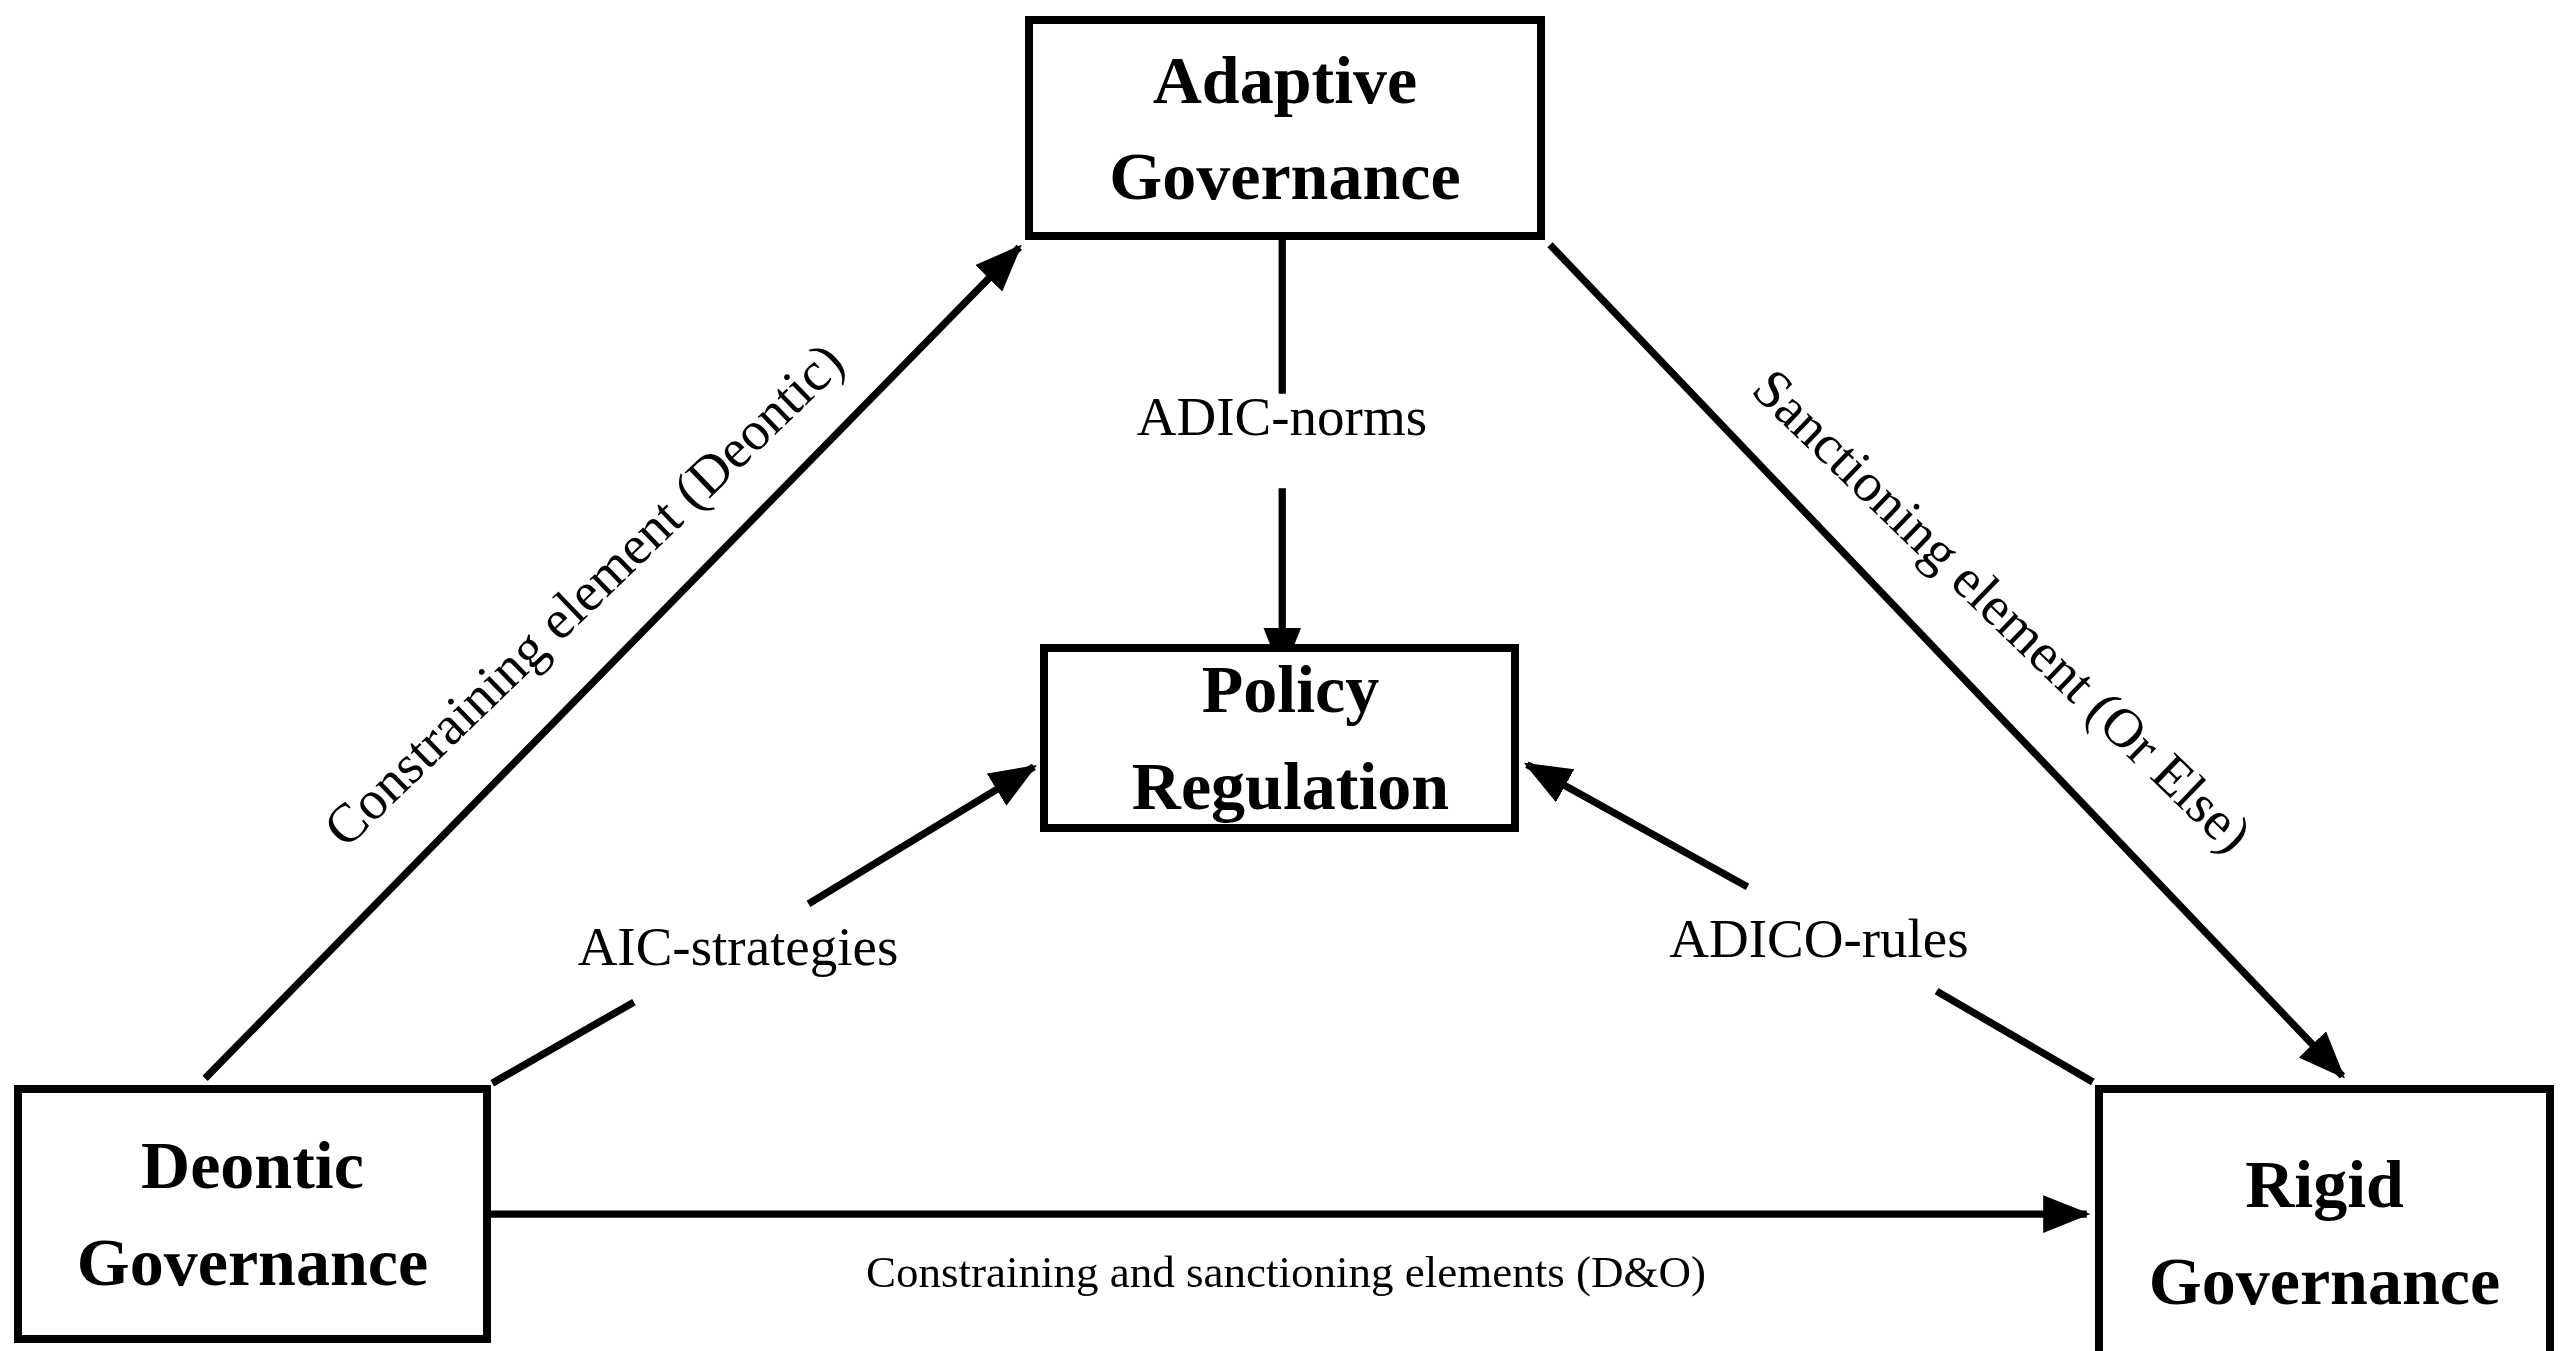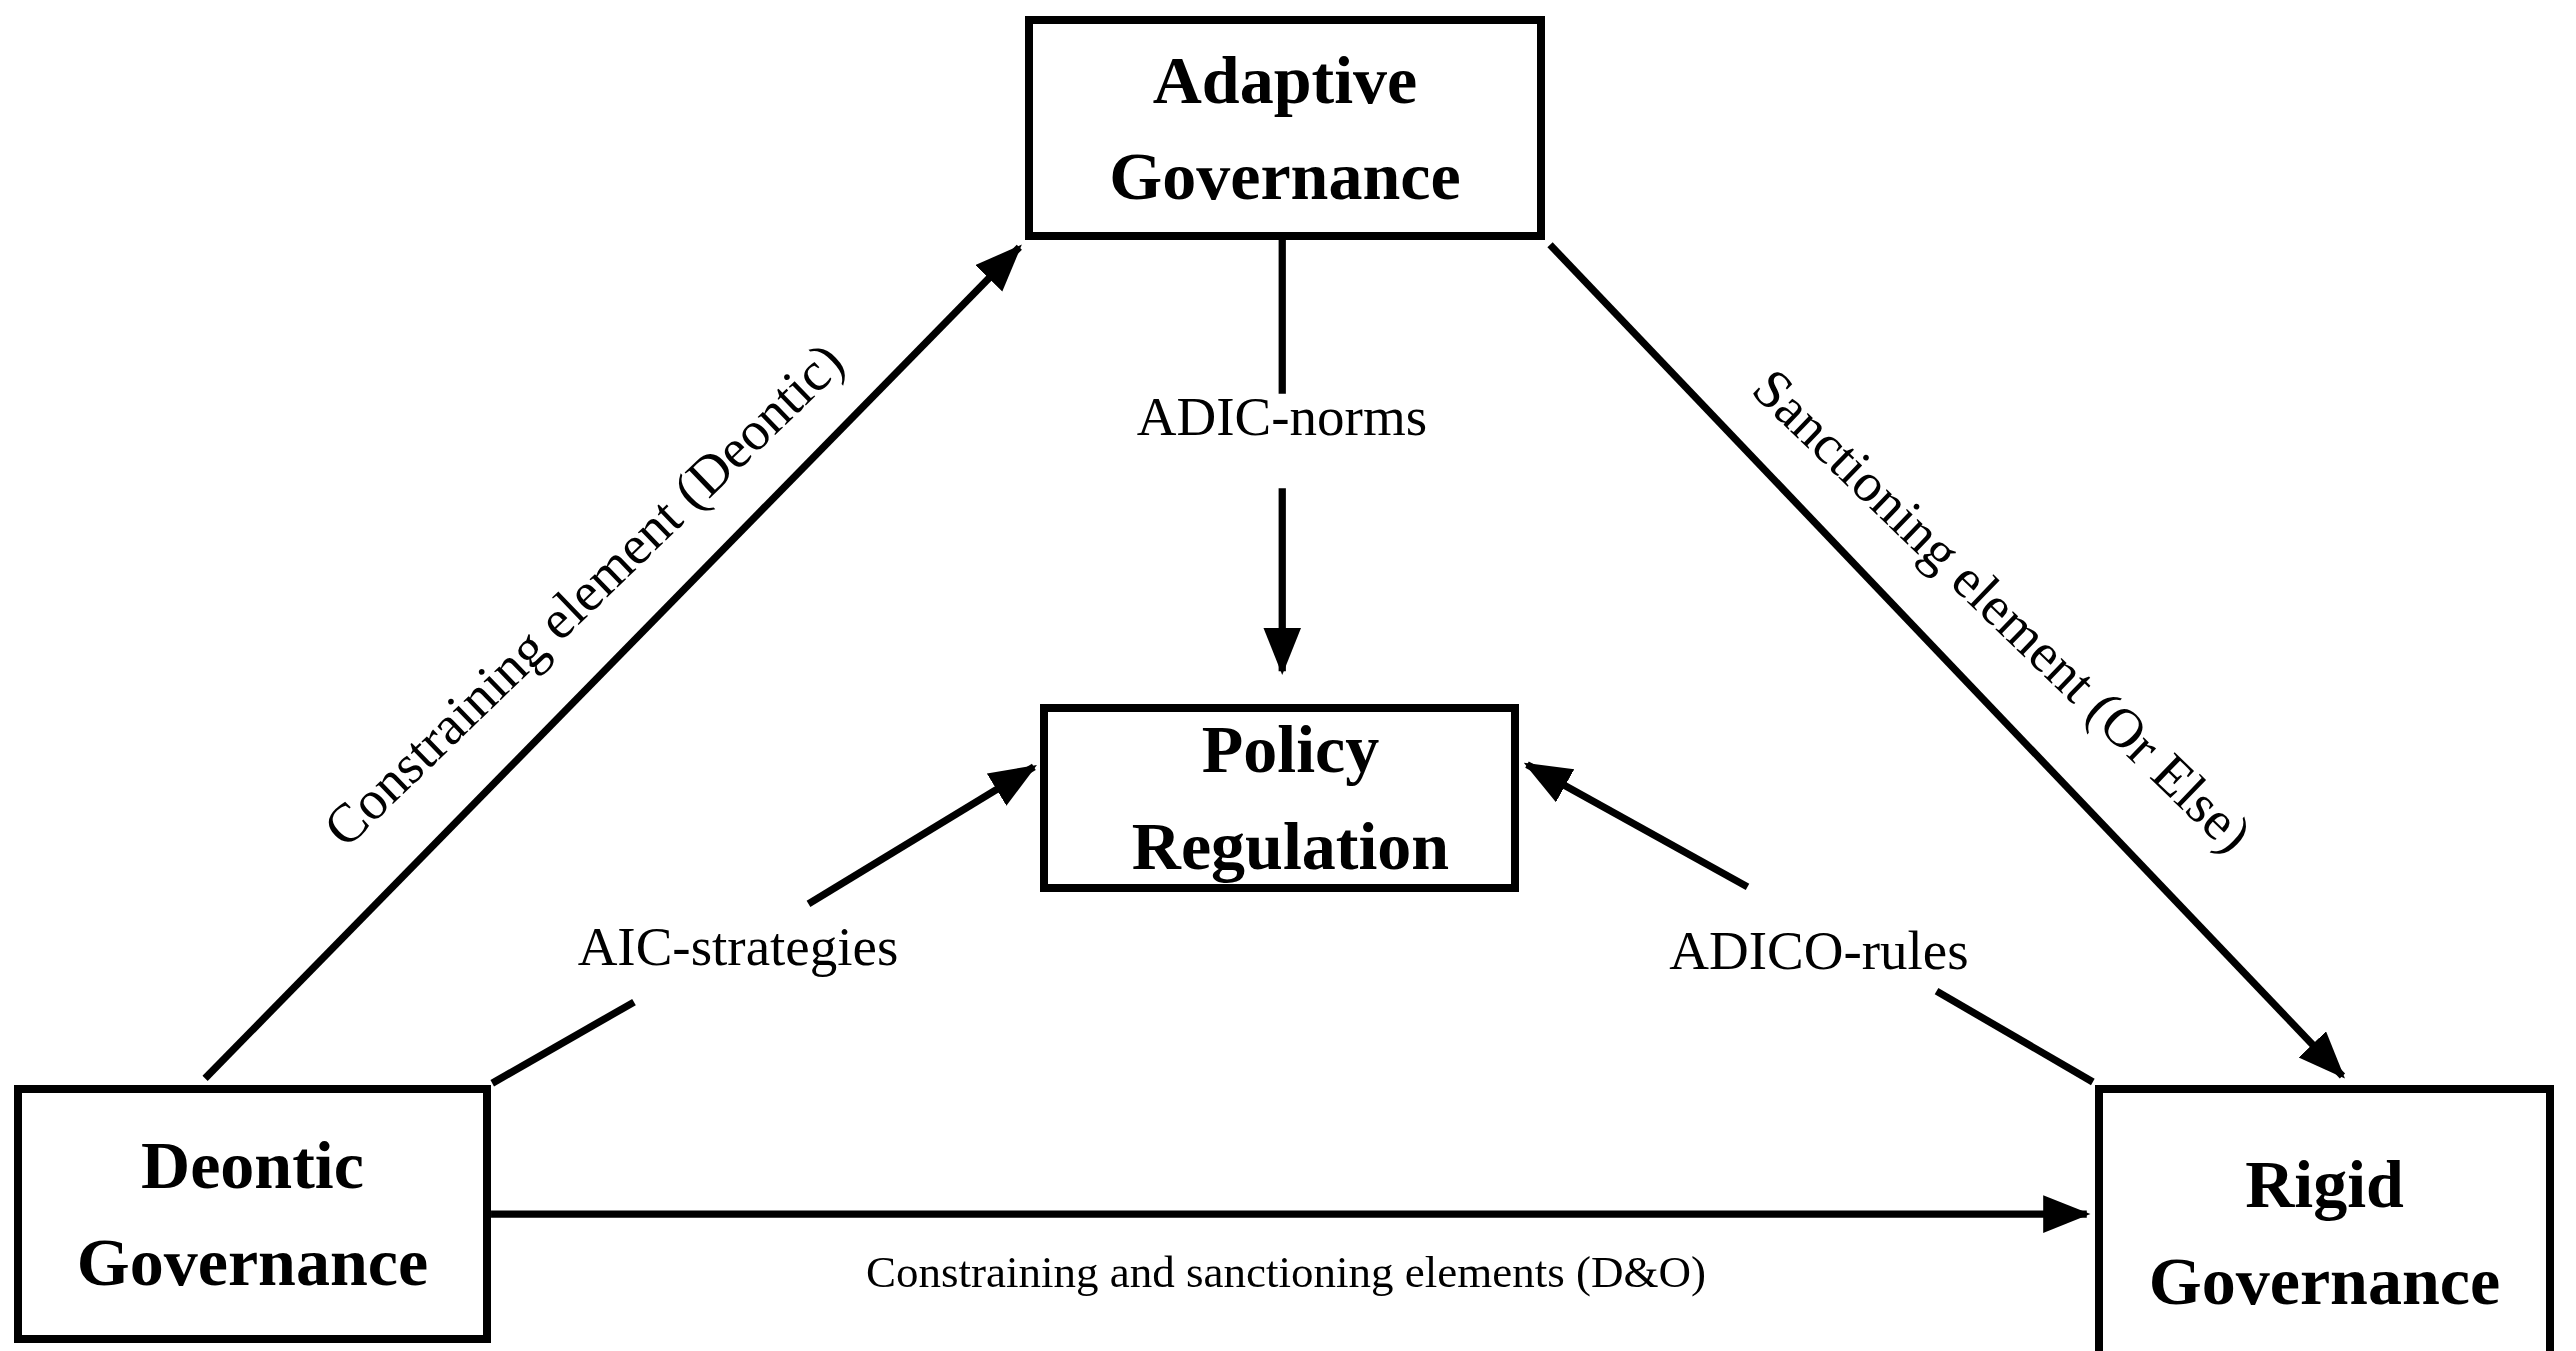--- a/index.html
+++ b/index.html
@@ -33,33 +33,33 @@
     display: flex;
     flex-direction: column;
     align-items: center;
     justify-content: center;
     text-align: center;
     font-weight: bold;
     font-size: 68px;
     line-height: 1.42;
   }
   .node-adaptive  { left: 1025px; top: 16.4px;   width: 520px; height: 224px; align-items: center; }
-  .node-policy    { left: 1040px; top: 704px; width: 479px; height: 188px; padding-left: 22px; }
+  .node-policy    { left: 1040px; top: 644px; width: 479px; height: 188px; padding-left: 22px; }
   .node-flexible  { left: 14px;   top: 1085px; width: 477px; height: 258px; }
   .node-rigid     { left: 2095px; top: 1085px; width: 459px; height: 296px; }
   .elabel {
     position: absolute;
     white-space: nowrap;
     font-size: 55px;
     line-height: 1.1;
     transform: translate(-50%, -50%);
   }
   .elabel-adic        { left: 1282px; top: 417px; }
   .elabel-aic         { left: 738px; top: 947px; }
-  .elabel-adico       { left: 1819px; top: 939px; margin-top: 12px; }
+  .elabel-adico       { left: 1819px; top: 939px; }
   .elabel-dno         { left: 1286px; top: 1273px; font-size: 45px; }
   .elabel-constraining {
     left: 584px; top: 595px;
     transform: translate(-50%, -50%) rotate(-44deg);
   }
   .elabel-sanctioning {
     left: 2002px; top: 611px;
     transform: translate(-50%, -50%) rotate(44deg);
   }
 </style>

